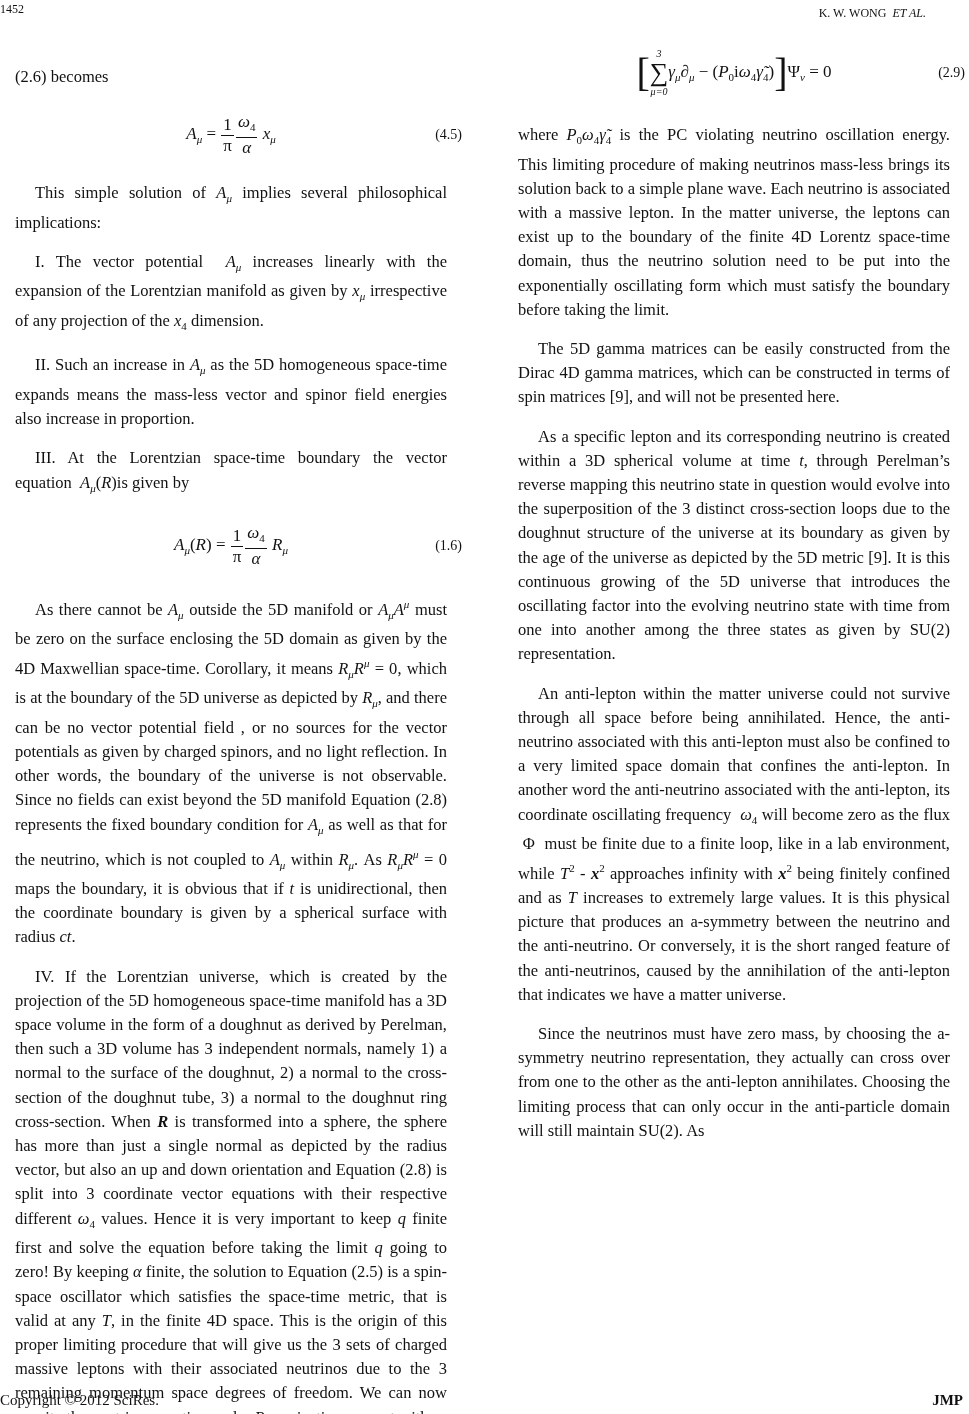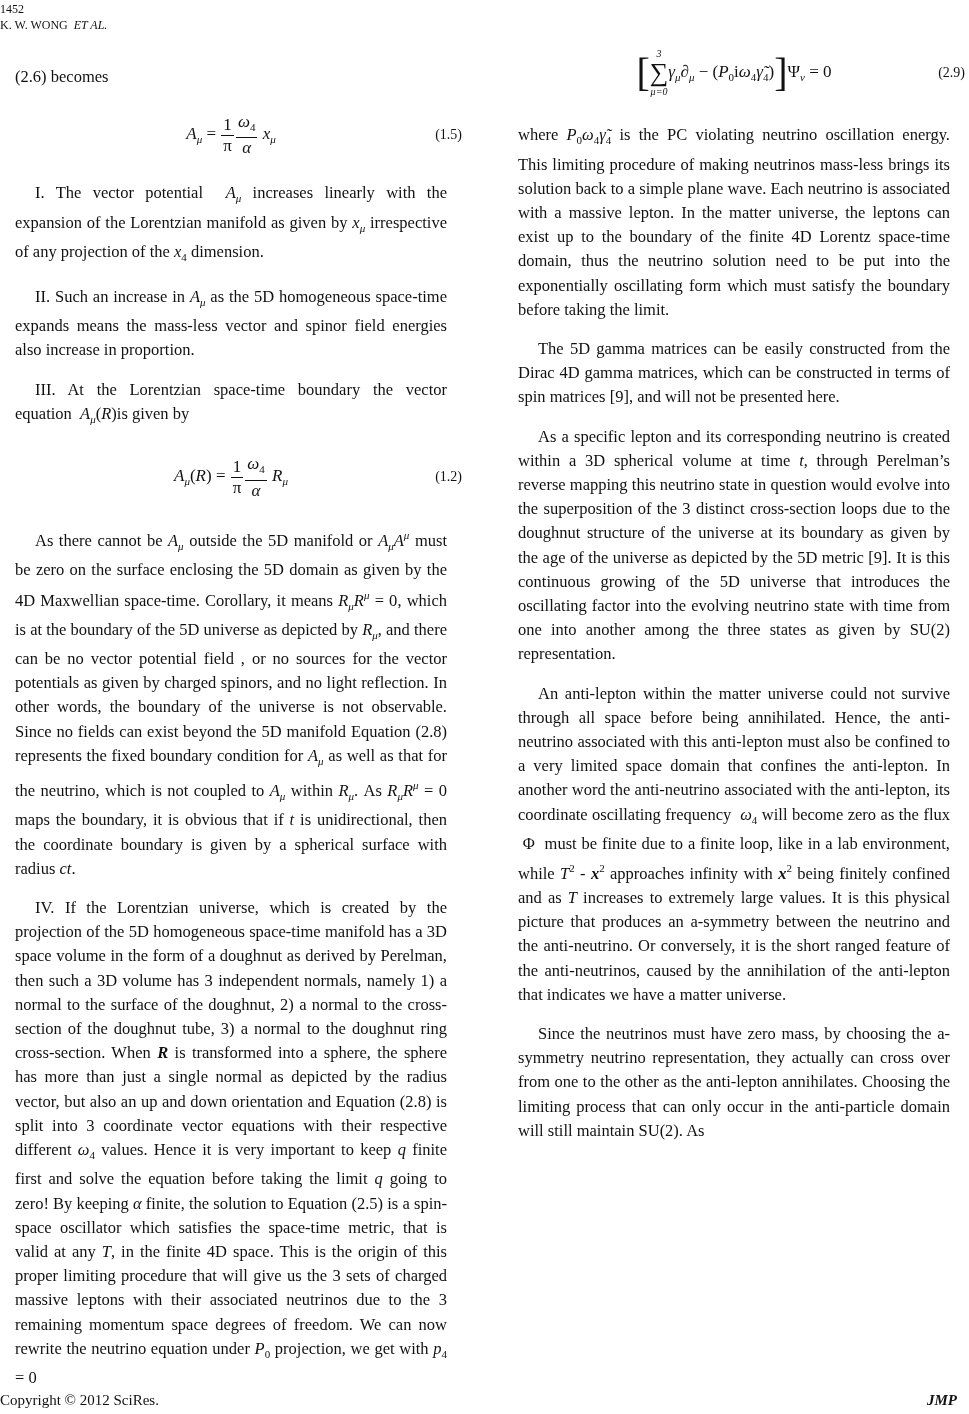--- a/index.html
+++ b/index.html
@@ -6,21 +6,21 @@
   body {
     width: 969px; height: 1414px; position: relative; overflow: hidden;
     font-family: "Liberation Serif", "DejaVu Serif", serif;
     color: #111111;
   }
   .header {
     position: absolute; top: 2px; left: 0; width: 969px; height: 22px;
     font-size: 12px;
   }
   .header .pageno { position: absolute; left: 0; top: 0; }
-  .header .authors { position: absolute; left: 0; width: 926px; text-align: left; top: 16px; }
+  .header .authors { position: absolute; left: 0; width: 926px; text-align: right; top: 4px; }
   .col {
     position: absolute; top: 50px; width: 462px;
     font-size: 16.5px; line-height: 24.2px; text-align: justify;
   }
   .col.left { left: 0; }
   .col.right { left: 503px; width: 462px; }
   p { margin: 15px; }
   p.ind { text-indent: 20px; }
   .eq {
     position: relative; height: 62px; display: flex; align-items: center;
@@ -30,21 +30,21 @@
   .eq .num { position: absolute; right: 0; top: 50%; transform: translateY(-50%); font-size: 14px; }
   .frac { display: inline-flex; flex-direction: column; vertical-align: middle; text-align: center; margin: 0 1px; }
   .frac .n { border-bottom: 1px solid #111; padding: 0 2px; line-height: 20px; }
   .frac .d { line-height: 20px; padding: 0 2px; }
   i, .m { font-style: italic; }
   sub, sup { font-size: 11px; }
   .footer {
     position: absolute; top: 1392px; left: 0; width: 969px; font-size: 15px;
   }
   .footer .copy { position: absolute; left: 0; }
-  .footer .journal { position: absolute; right: 12px; font-weight: bold; font-style: italic; }
+  .footer .journal { position: absolute; right: 6px; font-weight: bold; }
   .sumwrap { display: inline-flex; flex-direction: column; align-items: center; vertical-align: middle; line-height: 12px; }
   .sumwrap .big { font-size: 26px; line-height: 26px; }
   .sumwrap .lim { font-size: 10px; font-style: italic; }
   .bracket { font-size: 40px; vertical-align: middle; font-weight: 200; }
 </style>
 </head>
 <body>
 
 <div class="header">
   <span class="pageno">1452</span>
@@ -59,40 +59,41 @@
       <i>A</i><sub><i>μ</i></sub> =
       <span class="frac">
           <span class="n">1</span>
           <span class="d">π</span>
         </span><span class="frac">
           <span class="n"><i>ω</i><sub>4</sub></span>
           <span class="d"><i>α</i></span>
         </span>
       <i>x</i><sub><i>μ</i></sub>
     </span>
-    <span class="num">(1.5)</span>
+    <span class="num">(4.5)</span>
   </div>
 
+  <p class="ind"><span>This simple solution of </span><i>A</i><sub><i>μ</i></sub><span> implies several philosophical implications:</span></p>
   <p class="ind"><span>I. The vector potential </span>&nbsp;<i>A</i><sub><i>μ</i></sub><span> increases linearly with the expansion of the Lorentzian manifold as given by </span><i>x</i><sub><i>μ</i></sub><span> irrespective of any projection of the </span><i>x</i><sub>4</sub><span> dimension.</span></p>
   <p class="ind"><span>II. Such an increase in </span><i>A</i><sub><i>μ</i></sub><span> as the 5D homogeneous space-time expands means the mass-less vector and spinor field energies also increase in proportion.</span></p>
   <p class="ind"><span>III. At the Lorentzian space-time boundary the vector equation </span>&nbsp;<i>A</i><sub><i>μ</i></sub>(<i>R</i>)<span>is given by</span></p>
 
   <div class="eq">
     <span class="body">
       <i>A</i><sub><i>μ</i></sub>(<i>R</i>) =
       <span class="frac">
           <span class="n">1</span>
           <span class="d">π</span>
         </span><span class="frac">
           <span class="n"><i>ω</i><sub>4</sub></span>
           <span class="d"><i>α</i></span>
         </span>
       <i>R</i><sub><i>μ</i></sub>
     </span>
-    <span class="num">(1.2)</span>
+    <span class="num">(1.6)</span>
   </div>
 
   <p class="ind"><span>As there cannot be </span><i>A</i><sub><i>μ</i></sub><span> outside the 5D manifold or </span><i>A</i><sub><i>μ</i></sub><i>A</i><sup><i>μ</i></sup><span> must be zero on the surface enclosing the 5D domain as given by the 4D Maxwellian space-time. Corollary, it means </span><i>R</i><sub><i>μ</i></sub><i>R</i><sup><i>μ</i></sup> = 0<span>, which is at the boundary of the 5D universe as depicted by </span><i>R</i><sub><i>μ</i></sub><span>, and there can be no vector potential field , or no sources for the vector potentials as given by charged spinors, and no light reflection. In other words, the boundary of the universe is not observable. Since no fields can exist beyond the 5D manifold Equation (2.8) represents the fixed boundary condition for </span><i>A</i><sub><i>μ</i></sub><span> as well as that for the neutrino, which is not coupled to </span><i>A</i><sub><i>μ</i></sub><span> within </span><i>R</i><sub><i>μ</i></sub><span>. As </span><i>R</i><sub><i>μ</i></sub><i>R</i><sup><i>μ</i></sup> = 0<span> maps the boundary, it is obvious that if </span><i>t</i><span> is unidirectional, then the coordinate boundary is given by a spherical surface with radius </span><i>ct</i><span>.</span></p>
 
   <p class="ind"><span>IV. If the Lorentzian universe, which is created by the projection of the 5D homogeneous space-time manifold has a 3D space volume in the form of a doughnut as derived by Perelman, then such a 3D volume has 3 independent normals, namely 1) a normal to the surface of the doughnut, 2) a normal to the cross-section of the doughnut tube, 3) a normal to the doughnut ring cross-section. When </span><b><i>R</i></b><span> is transformed into a sphere, the sphere has more than just a single normal as depicted by the radius vector, but also an up and down orientation and Equation (2.8) is split into 3 coordinate vector equations with their respective different </span><i>ω</i><sub>4</sub><span> values. Hence it is very important to keep </span><i>q</i><span> finite first and solve the equation before taking the limit </span><i>q</i><span> going to zero! By keeping </span><i>α</i><span> finite, the solution to Equation (2.5) is a spin-space oscillator which satisfies the space-time metric, that is valid at any </span><i>T</i><span>, in the finite 4D space. This is the origin of this proper limiting procedure that will give us the 3 sets of charged massive leptons with their associated neutrinos due to the 3 remaining momentum space degrees of freedom. We can now rewrite the neutrino equation under </span><i>P</i><sub>0</sub><span> projection, we get with </span><i>p</i><sub>4</sub><span> = 0</span></p>
 </div>
 
 <div class="col right" style="top:38px;">
   <div class="eq" style="height:70px;">
     <span class="body">

